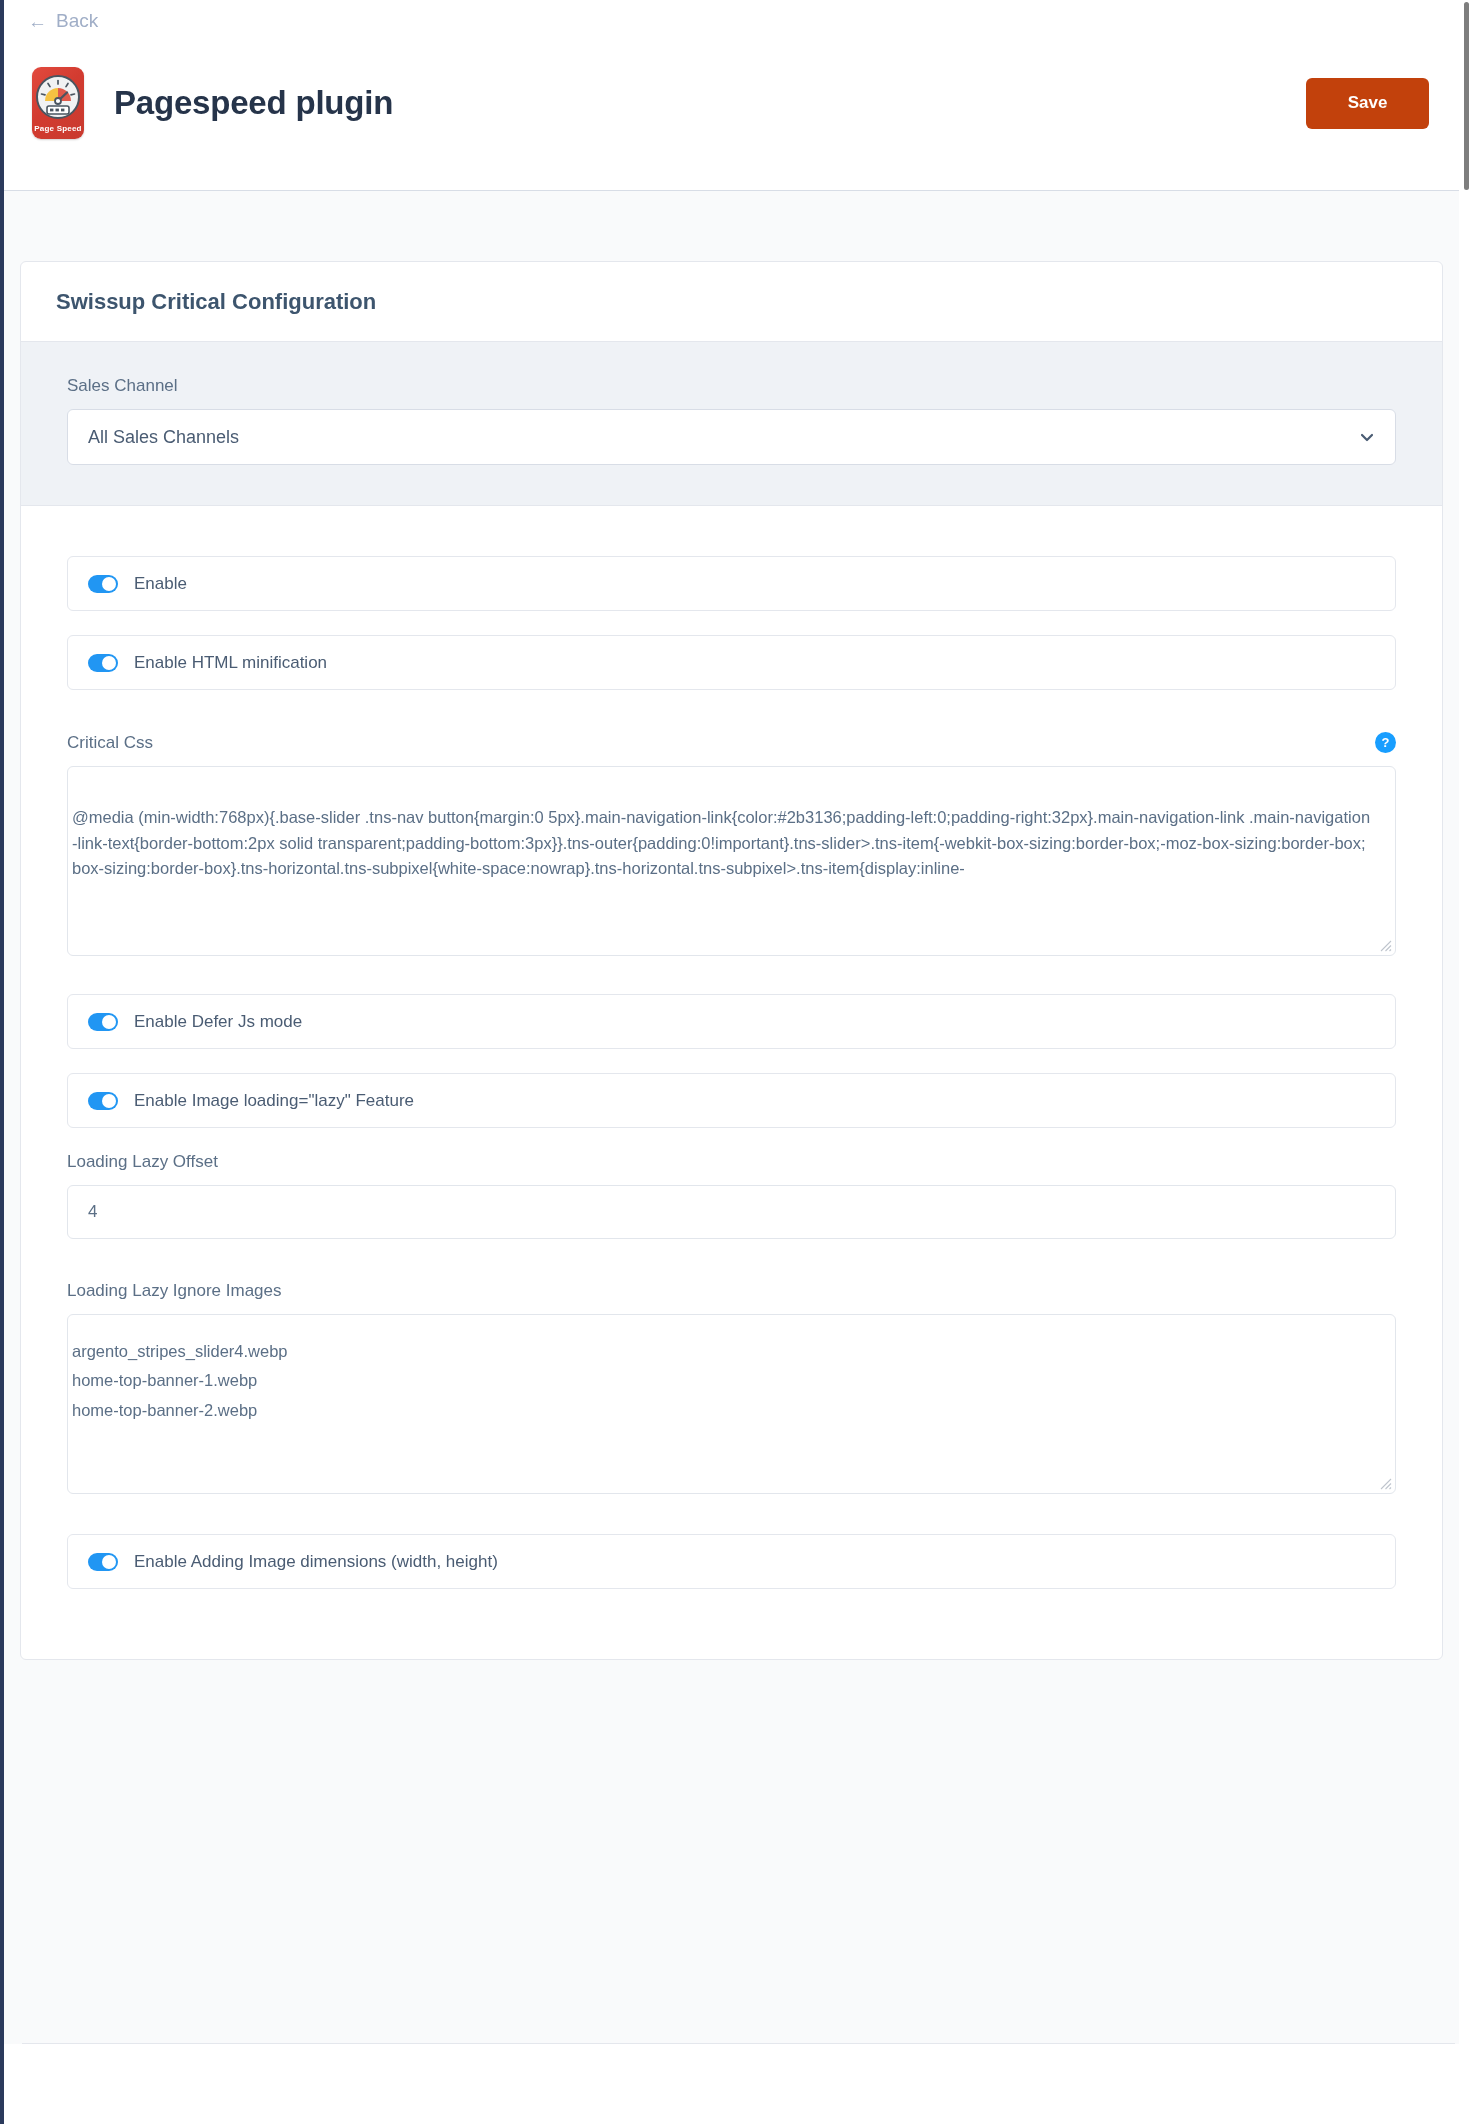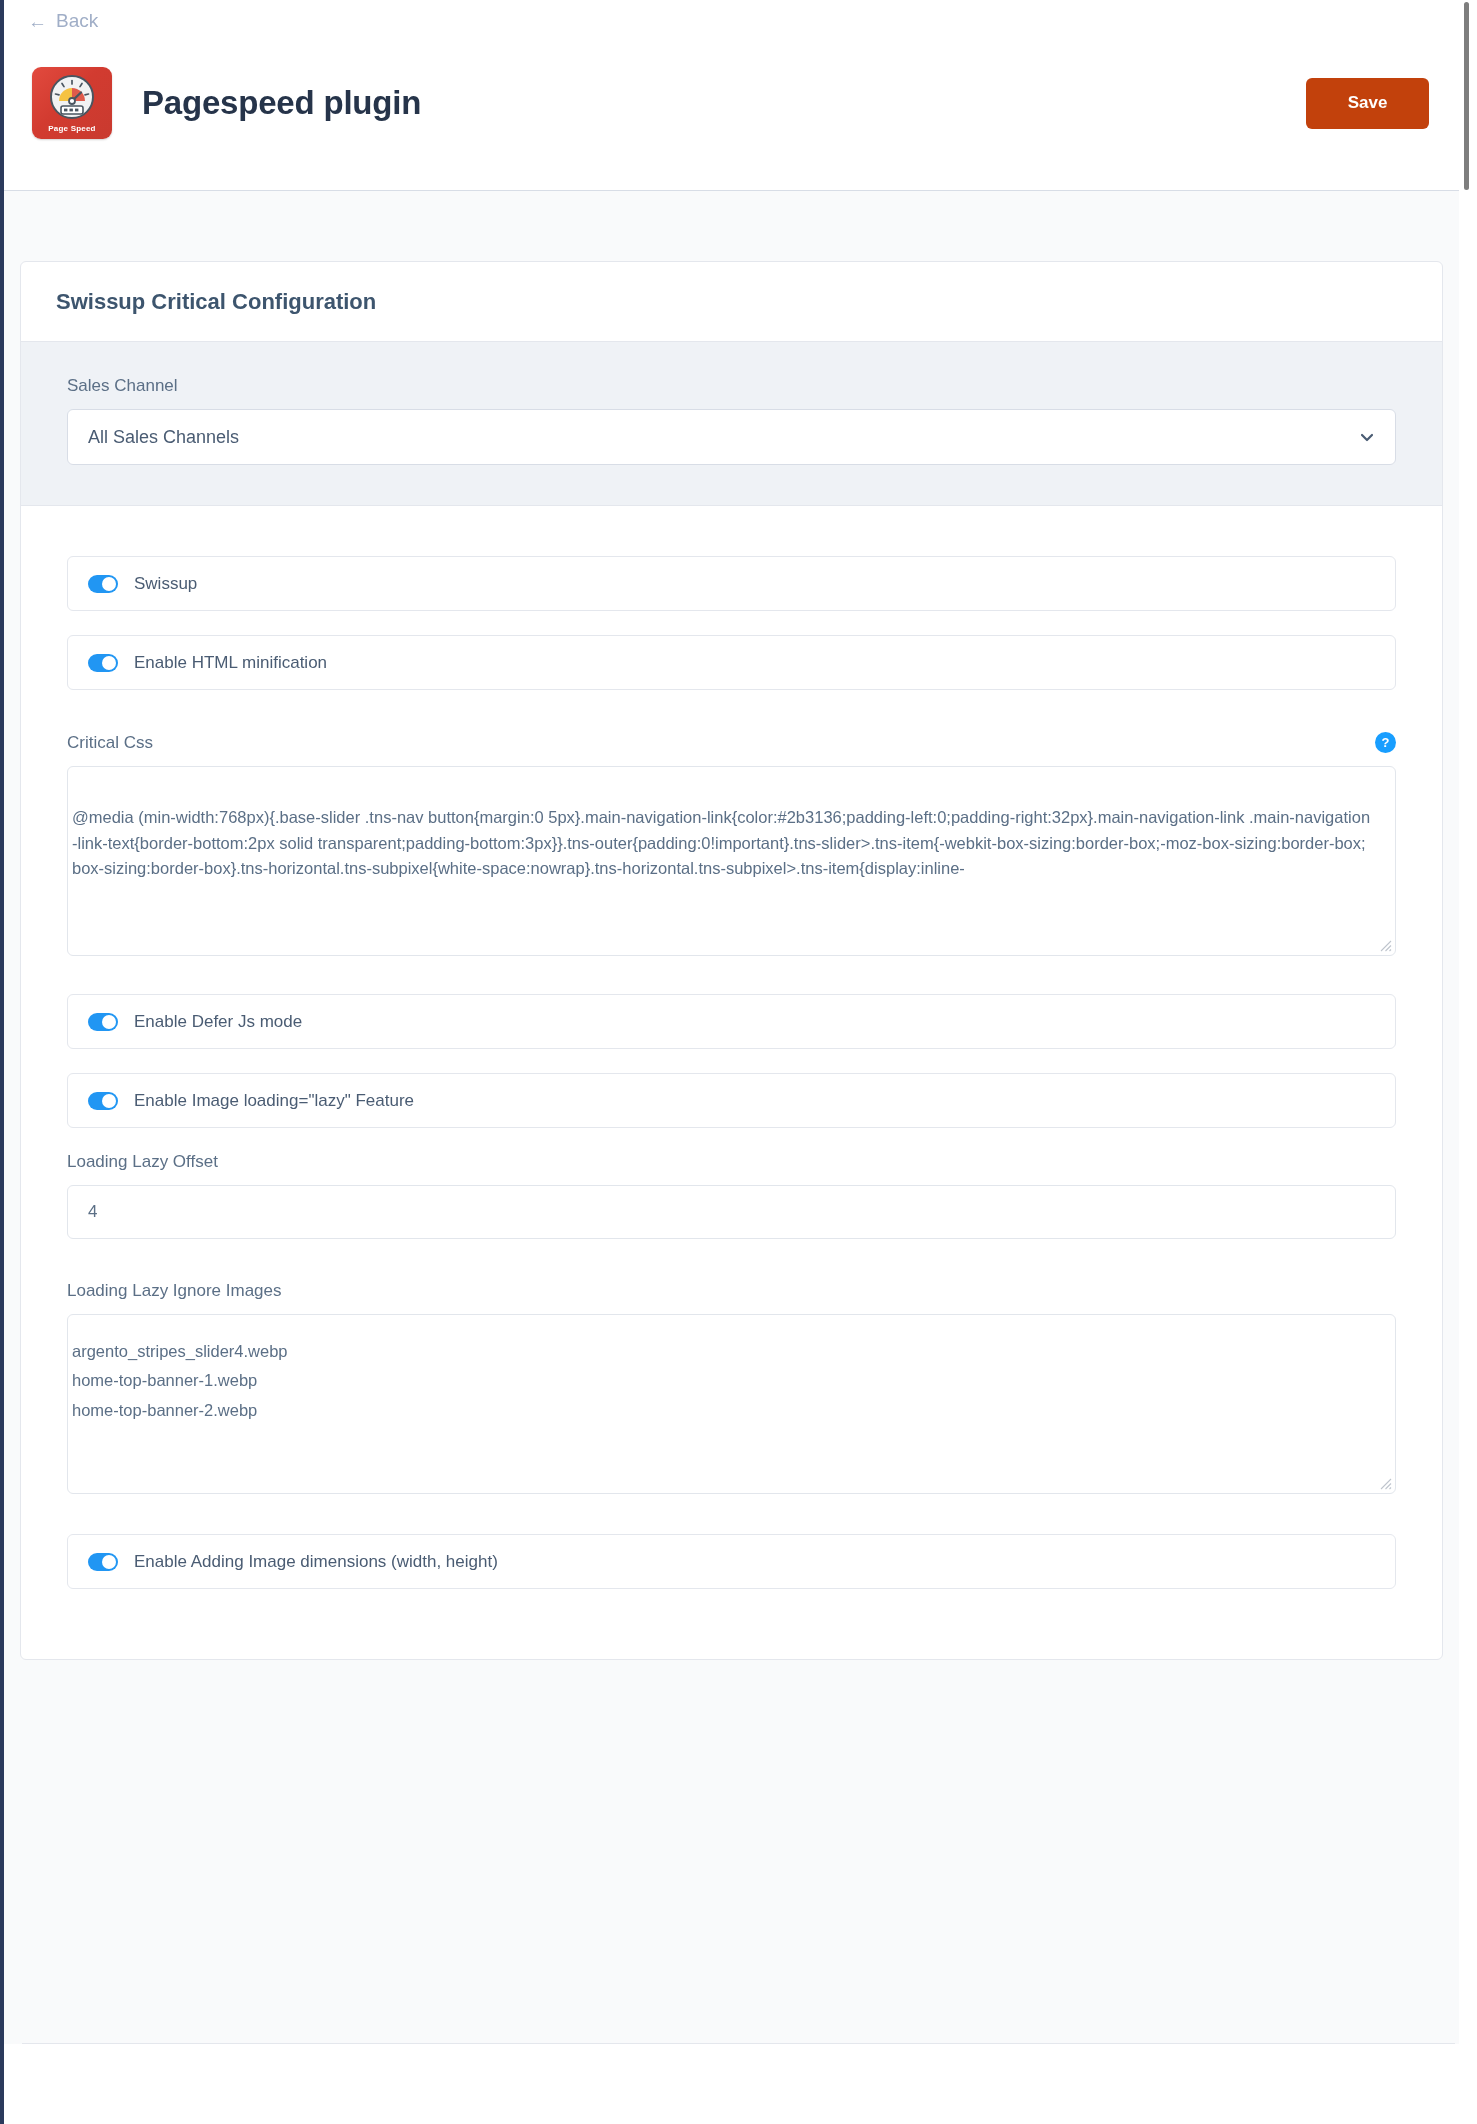--- a/index.html
+++ b/index.html
@@ -67,21 +67,21 @@
   .header-row {
     position: absolute;
     left: 0; top: 48px;
     width: 100%;
     height: 110px;
     display: flex;
     align-items: center;
     padding: 0 30px 0 28px;
   }
   .plugin-logo {
-    width: 80px; height: 72px;
+    width: 52px; height: 72px;
     border-radius: 9px;
     background: linear-gradient(135deg,#e24a3e 0%,#d23b30 45%,#c93a2f 100%);
     position: relative;
     overflow: hidden;
     flex: 0 0 auto;
     box-shadow: 0 1px 2px rgba(0,0,0,.18);
   }
   .plugin-logo .gauge {
     position: absolute;
     left: 50%; top: 30px;
@@ -348,21 +348,21 @@
           </svg>
         </div>
       </div>
 
       <div class="card-body">
 
         <div class="toggle-row">
           <div class="toggle">
               <div class="knob"></div>
             </div>
-          <div class="toggle-label">Swissup</div>
+          <div class="toggle-label">Enable</div>
         </div>
         <div class="toggle-row">
           <div class="toggle">
               <div class="knob"></div>
             </div>
           <div class="toggle-label">Enable HTML minification</div>
         </div>
 
         <div class="field-block">
           <div class="label-row">

